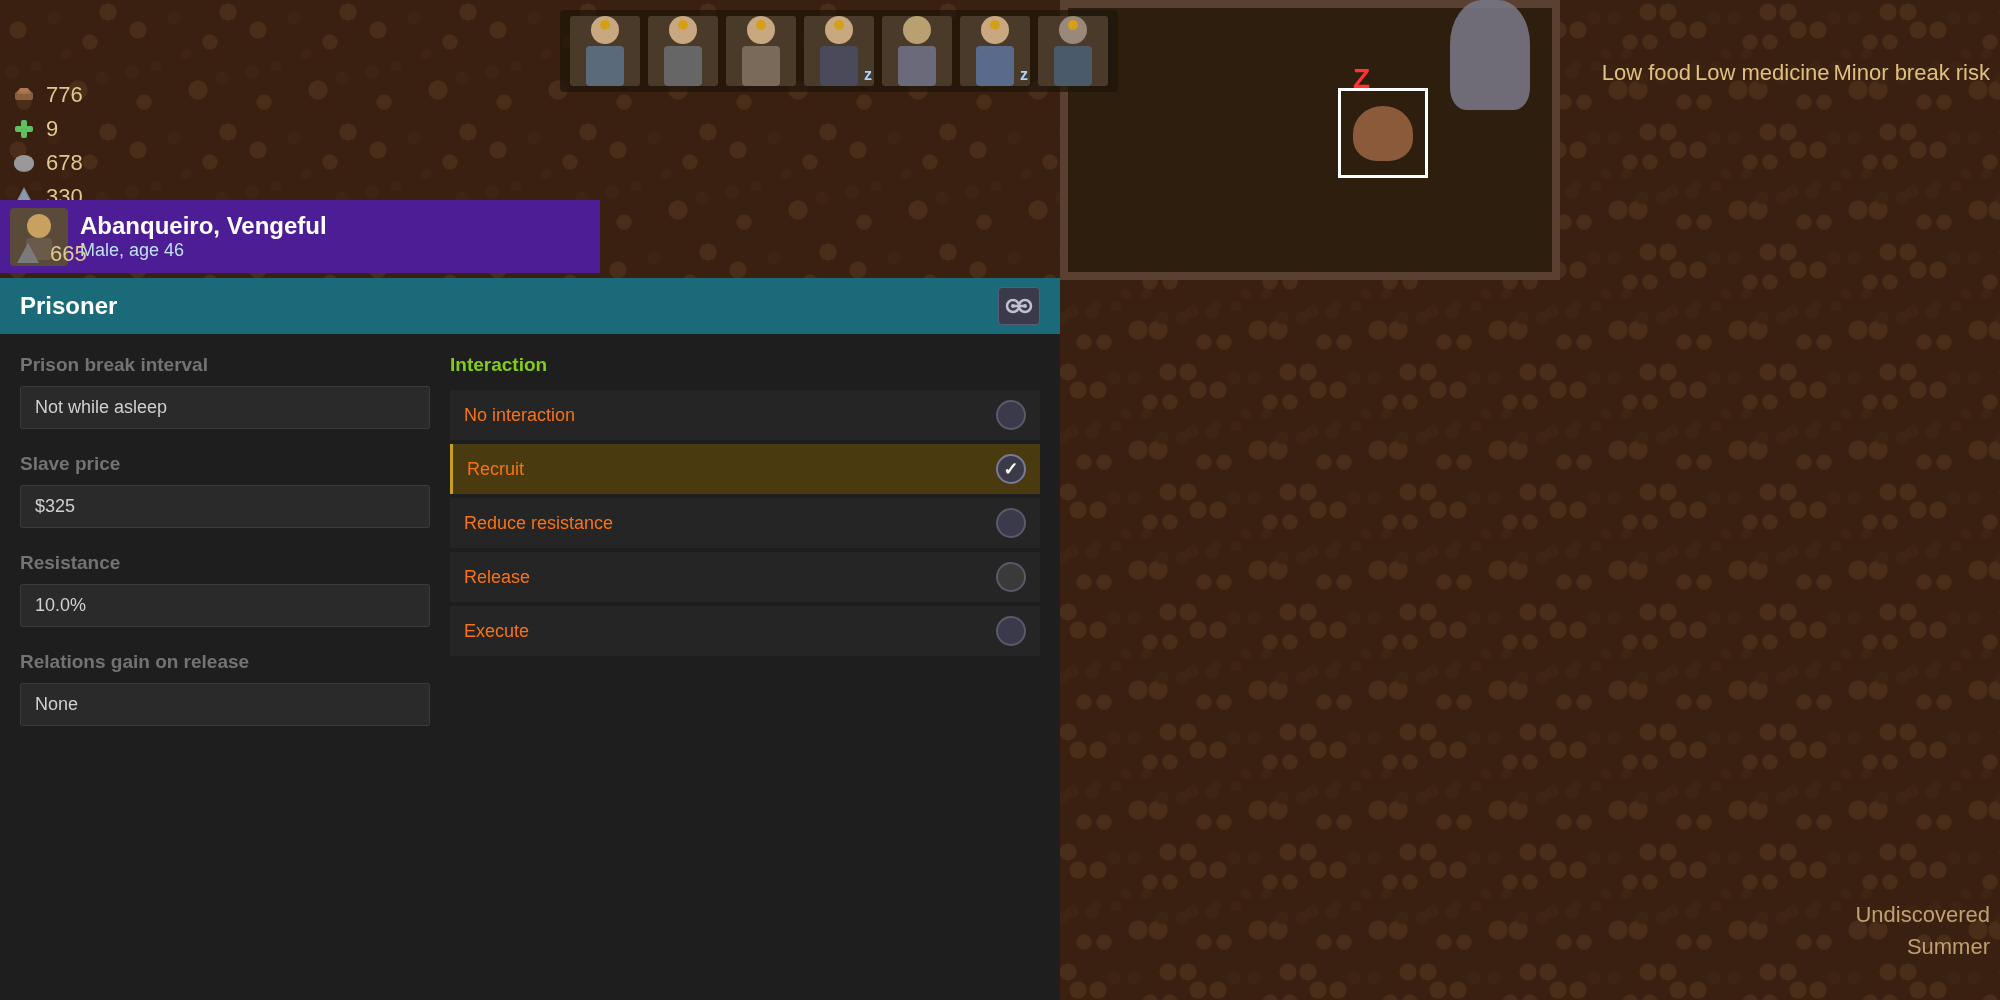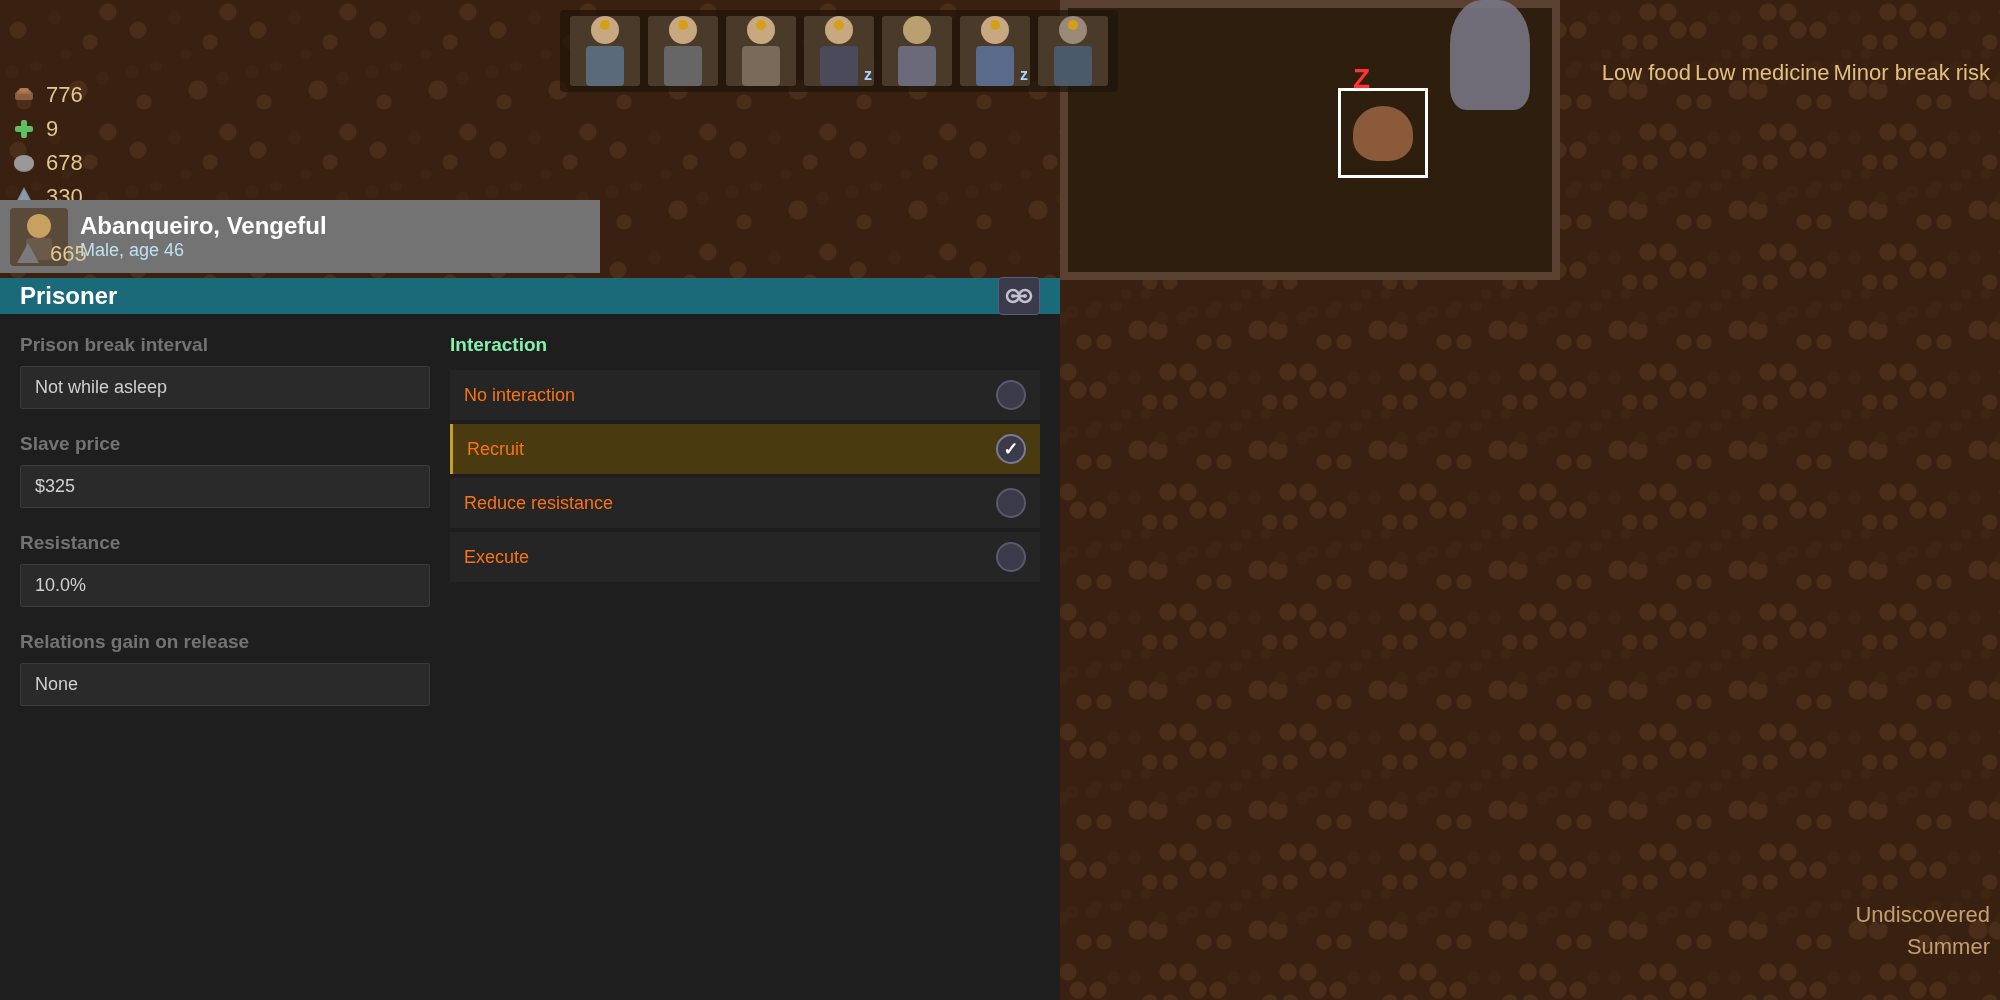--- a/index.html
+++ b/index.html
@@ -89,21 +89,21 @@
       align-items: center;
       justify-content: center;
     }
 
     
     .character-header {
       position: absolute;
       top: 200px;
       left: 0;
       width: 600px;
-      background: #737373;
+      background: #4c1d95;
       padding: 12px 16px 12px 80px;
       display: flex;
       flex-direction: column;
       justify-content: center;
       min-height: 70px;
     }
 
     .character-avatar {
       position: absolute;
       left: 10px;
@@ -138,21 +138,21 @@
       bottom: 0;
       background: #1e1e1e;
     }
 
     .panel-header {
       background: #1a6a7a;
       padding: 10px 20px;
       display: flex;
       align-items: center;
       justify-content: space-between;
-      height: 36px;
+      height: 56px;
     }
 
     .panel-title {
       color: white;
       font-size: 24px;
       font-weight: bold;
     }
 
     .panel-icon-btn {
       width: 42px;
@@ -199,21 +199,21 @@
       margin-bottom: 24px;
       min-height: 42px;
     }
 
     
     .right-column {
       flex: 1;
     }
 
     .interaction-label {
-      color: #86efac;
+      color: #84cc16;
       font-size: 19px;
       font-weight: bold;
       margin-bottom: 14px;
     }
 
     .interaction-list {
       display: flex;
       flex-direction: column;
       gap: 4px;
     }
@@ -592,20 +592,24 @@
         <div class="interaction-item selected">
           <span class="interaction-item-text">Recruit</span>
           <div class="radio-btn checked"></div>
         </div>
 
         <div class="interaction-item">
           <span class="interaction-item-text">Reduce resistance</span>
           <div class="radio-btn"></div>
         </div>
 
+        <div class="interaction-item">
+          <span class="interaction-item-text">Release</span>
+          <div class="radio-btn" style="background:#3a3a3a;"></div>
+        </div>
 
         <div class="interaction-item">
           <span class="interaction-item-text">Execute</span>
           <div class="radio-btn"></div>
         </div>
       </div>
     </div>
   </div>
 </div>
 

